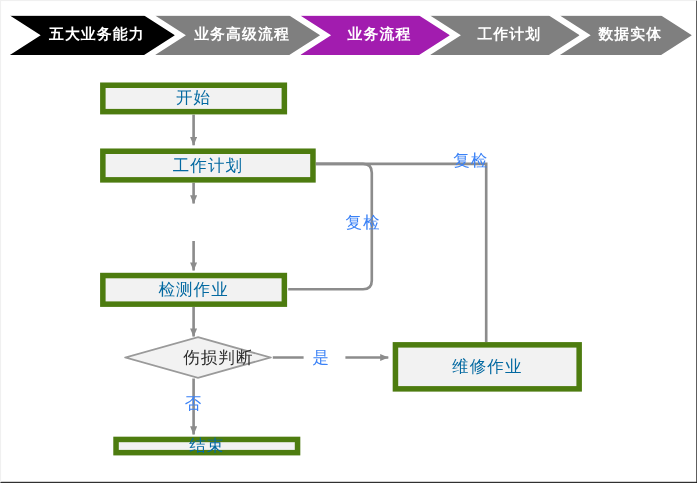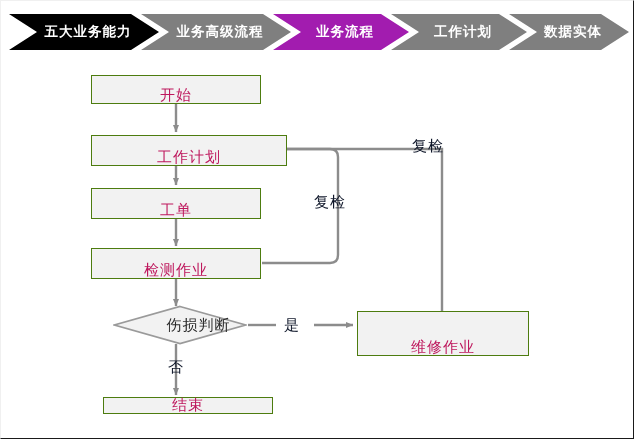--- a/index.html
+++ b/index.html
@@ -59,25 +59,25 @@
     position: absolute;
     left: 0;
     top: 0;
     width: 634px;
     height: 439px;
   }
   .node {
     position: absolute;
     box-sizing: border-box;
     background: #f2f2f2;
-    border: 1px solid #4d7c0f;
+    border: 5px solid #4d7c0f;
     display: flex;
-    align-items: flex-end;
+    align-items: center;
     justify-content: center;
-    color: #be185d;
+    color: #0369a1;
     font-size: 15px;
     letter-spacing: 1px;
     white-space: nowrap;
   }
   .node-label { display: block; line-height: 1; }
 
   .diamond-wrap {
     position: absolute;
     display: flex;
     align-items: center;
@@ -95,21 +95,21 @@
   }
   .diamond-svg {
     position: absolute;
     left: 0;
     top: 0;
     z-index: 1;
   }
 
   .edge-label {
     position: absolute;
-    color: #0f172a;
+    color: #3b82f6;
     font-size: 15px;
     letter-spacing: 1px;
     white-space: nowrap;
     line-height: 1;
   }
 
   #edges {
     position: absolute;
     left: 0;
     top: 0;
@@ -184,23 +184,20 @@
     </svg>
 
     <div class="node" style="left:90px; top:74px; width:170px; height:29px;">
       <span class="node-label">开始</span>
     </div>
 
     <div class="node" style="left:90px; top:134px; width:196px; height:31px;">
       <span class="node-label">工作计划</span>
     </div>
 
-    <div class="node" style="left:90px; top:187px; width:170px; height:31px;">
-      <span class="node-label">工单</span>
-    </div>
 
     <div class="node" style="left:90px; top:247px; width:170px; height:31px;">
       <span class="node-label">检测作业</span>
     </div>
 
     <div class="diamond-wrap" style="left:112px; top:304px; width:134px; height:40px;">
       <svg class="diamond-svg" width="134" height="40" viewBox="0 0 134 40">
         <polygon points="67,1.4 132.6,20 67,38.6 1.4,20" fill="#f2f2f2" stroke="#9a9a9a" stroke-width="1.6"></polygon>
       </svg>
       <span class="diamond-label">伤损判断</span>

